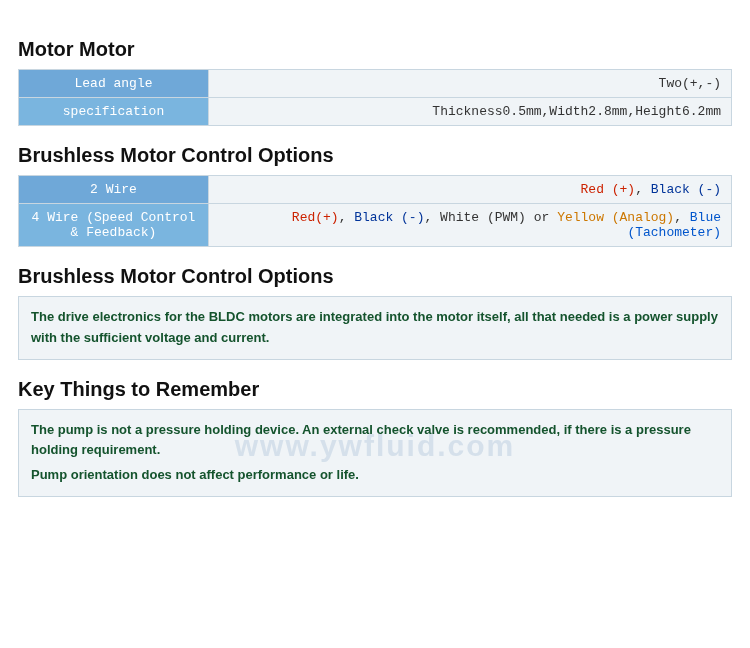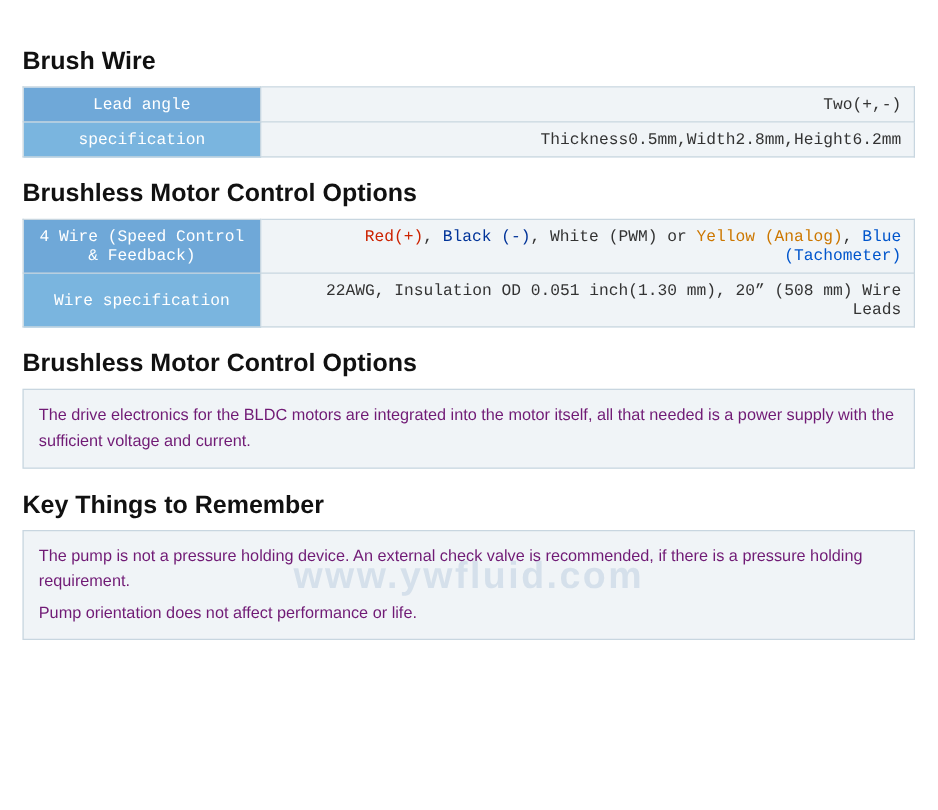--- a/index.html
+++ b/index.html
@@ -83,64 +83,65 @@
     .blue { color: #0055cc; }
     .orange { color: #cc7700; }
     .darkblue { color: #003399; }
 
     
     .desc-box {
       border: 1px solid #c8d6e0;
       background: #f0f4f7;
       padding: 10px 12px;
       font-size: 13px;
-      color: #701a75;
+      color: #14532d;
       line-height: 1.6;
       margin-bottom: 6px;
+      font-weight: bold;
     }
 
     .desc-box p {
       margin-bottom: 4px;
     }
     .desc-box p:last-child {
       margin-bottom: 0;
     }
   </style>
 </head>
 <body>
 
 <div class="page-wrapper">
 
-  <h2 class="section-title">Brush Wire</h2>
+  <h2 class="section-title">Motor Motor</h2>
   <table class="spec-table">
     <tbody>
       <tr>
         <td class="label-cell">Lead angle</td>
         <td class="value-cell">Two(+,-)</td>
       </tr>
       <tr>
         <td class="label-cell">specification</td>
         <td class="value-cell">Thickness0.5mm,Width2.8mm,Height6.2mm</td>
       </tr>
     </tbody>
   </table>
 
   <h2 class="section-title">Brushless Motor Control Options</h2>
   <table class="spec-table">
     <tbody>
       <tr>
+        <td class="label-cell">2 Wire</td>
+        <td class="value-cell">
+          <span class="red">Red (+)</span>, <span class="darkblue">Black (-)</span>
+        </td>
+      </tr>
+      <tr>
         <td class="label-cell">4 Wire (Speed Control &amp; Feedback)</td>
         <td class="value-cell">
           <span class="red">Red(+)</span>, <span class="darkblue">Black (-)</span>, <span>White (PWM)</span> or <span class="orange">Yellow (Analog)</span>, <span class="blue">Blue (Tachometer)</span>
-        </td>
-      </tr>
-      <tr>
-        <td class="label-cell">Wire specification</td>
-        <td class="value-cell">
-          22AWG, Insulation OD 0.051 inch(1.30 mm), 20” (508 mm) Wire Leads
         </td>
       </tr>
     </tbody>
   </table>
 
   <h2 class="section-title">Brushless Motor Control Options</h2>
   <div class="desc-box">
     <p>The drive electronics for the BLDC motors are integrated into the motor itself, all that needed is a power supply with the sufficient voltage and current.</p>
   </div>
 

